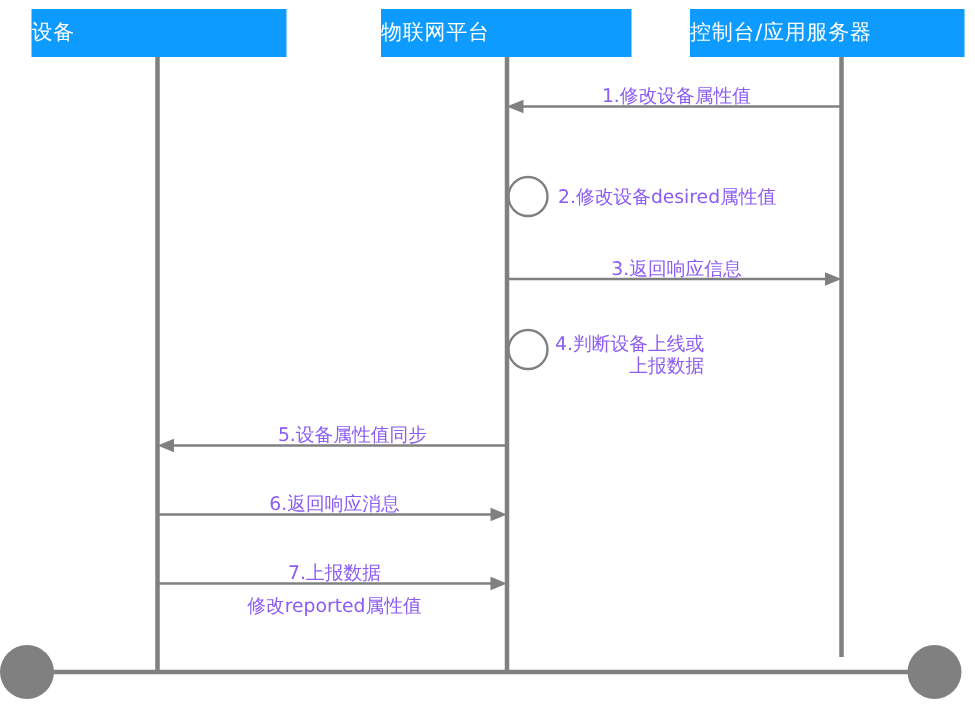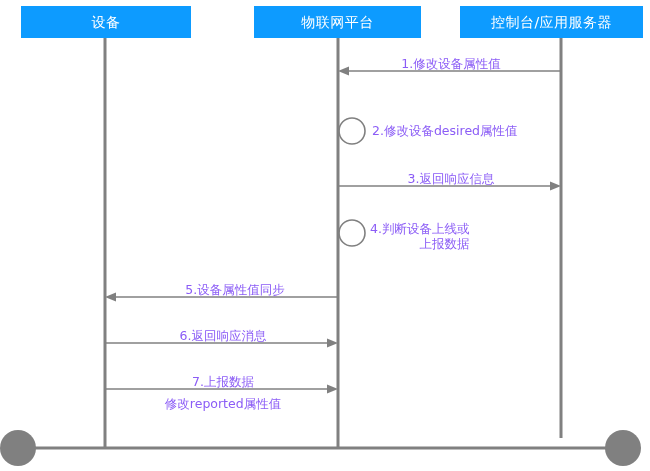--- a/index.html
+++ b/index.html
@@ -31,21 +31,21 @@
     height: 471px;
     display: block;
   }
 
   
   .participant-box {
     position: absolute;
     background: #0d9bff;
     display: flex;
     align-items: center;
-    justify-content: center;
+    justify-content: flex-start;
     box-sizing: border-box;
   }
   .participant-label {
     color: #ffffff;
     font-size: 14px;
     line-height: 1;
     white-space: nowrap;
     letter-spacing: 0.5px;
   }
 

